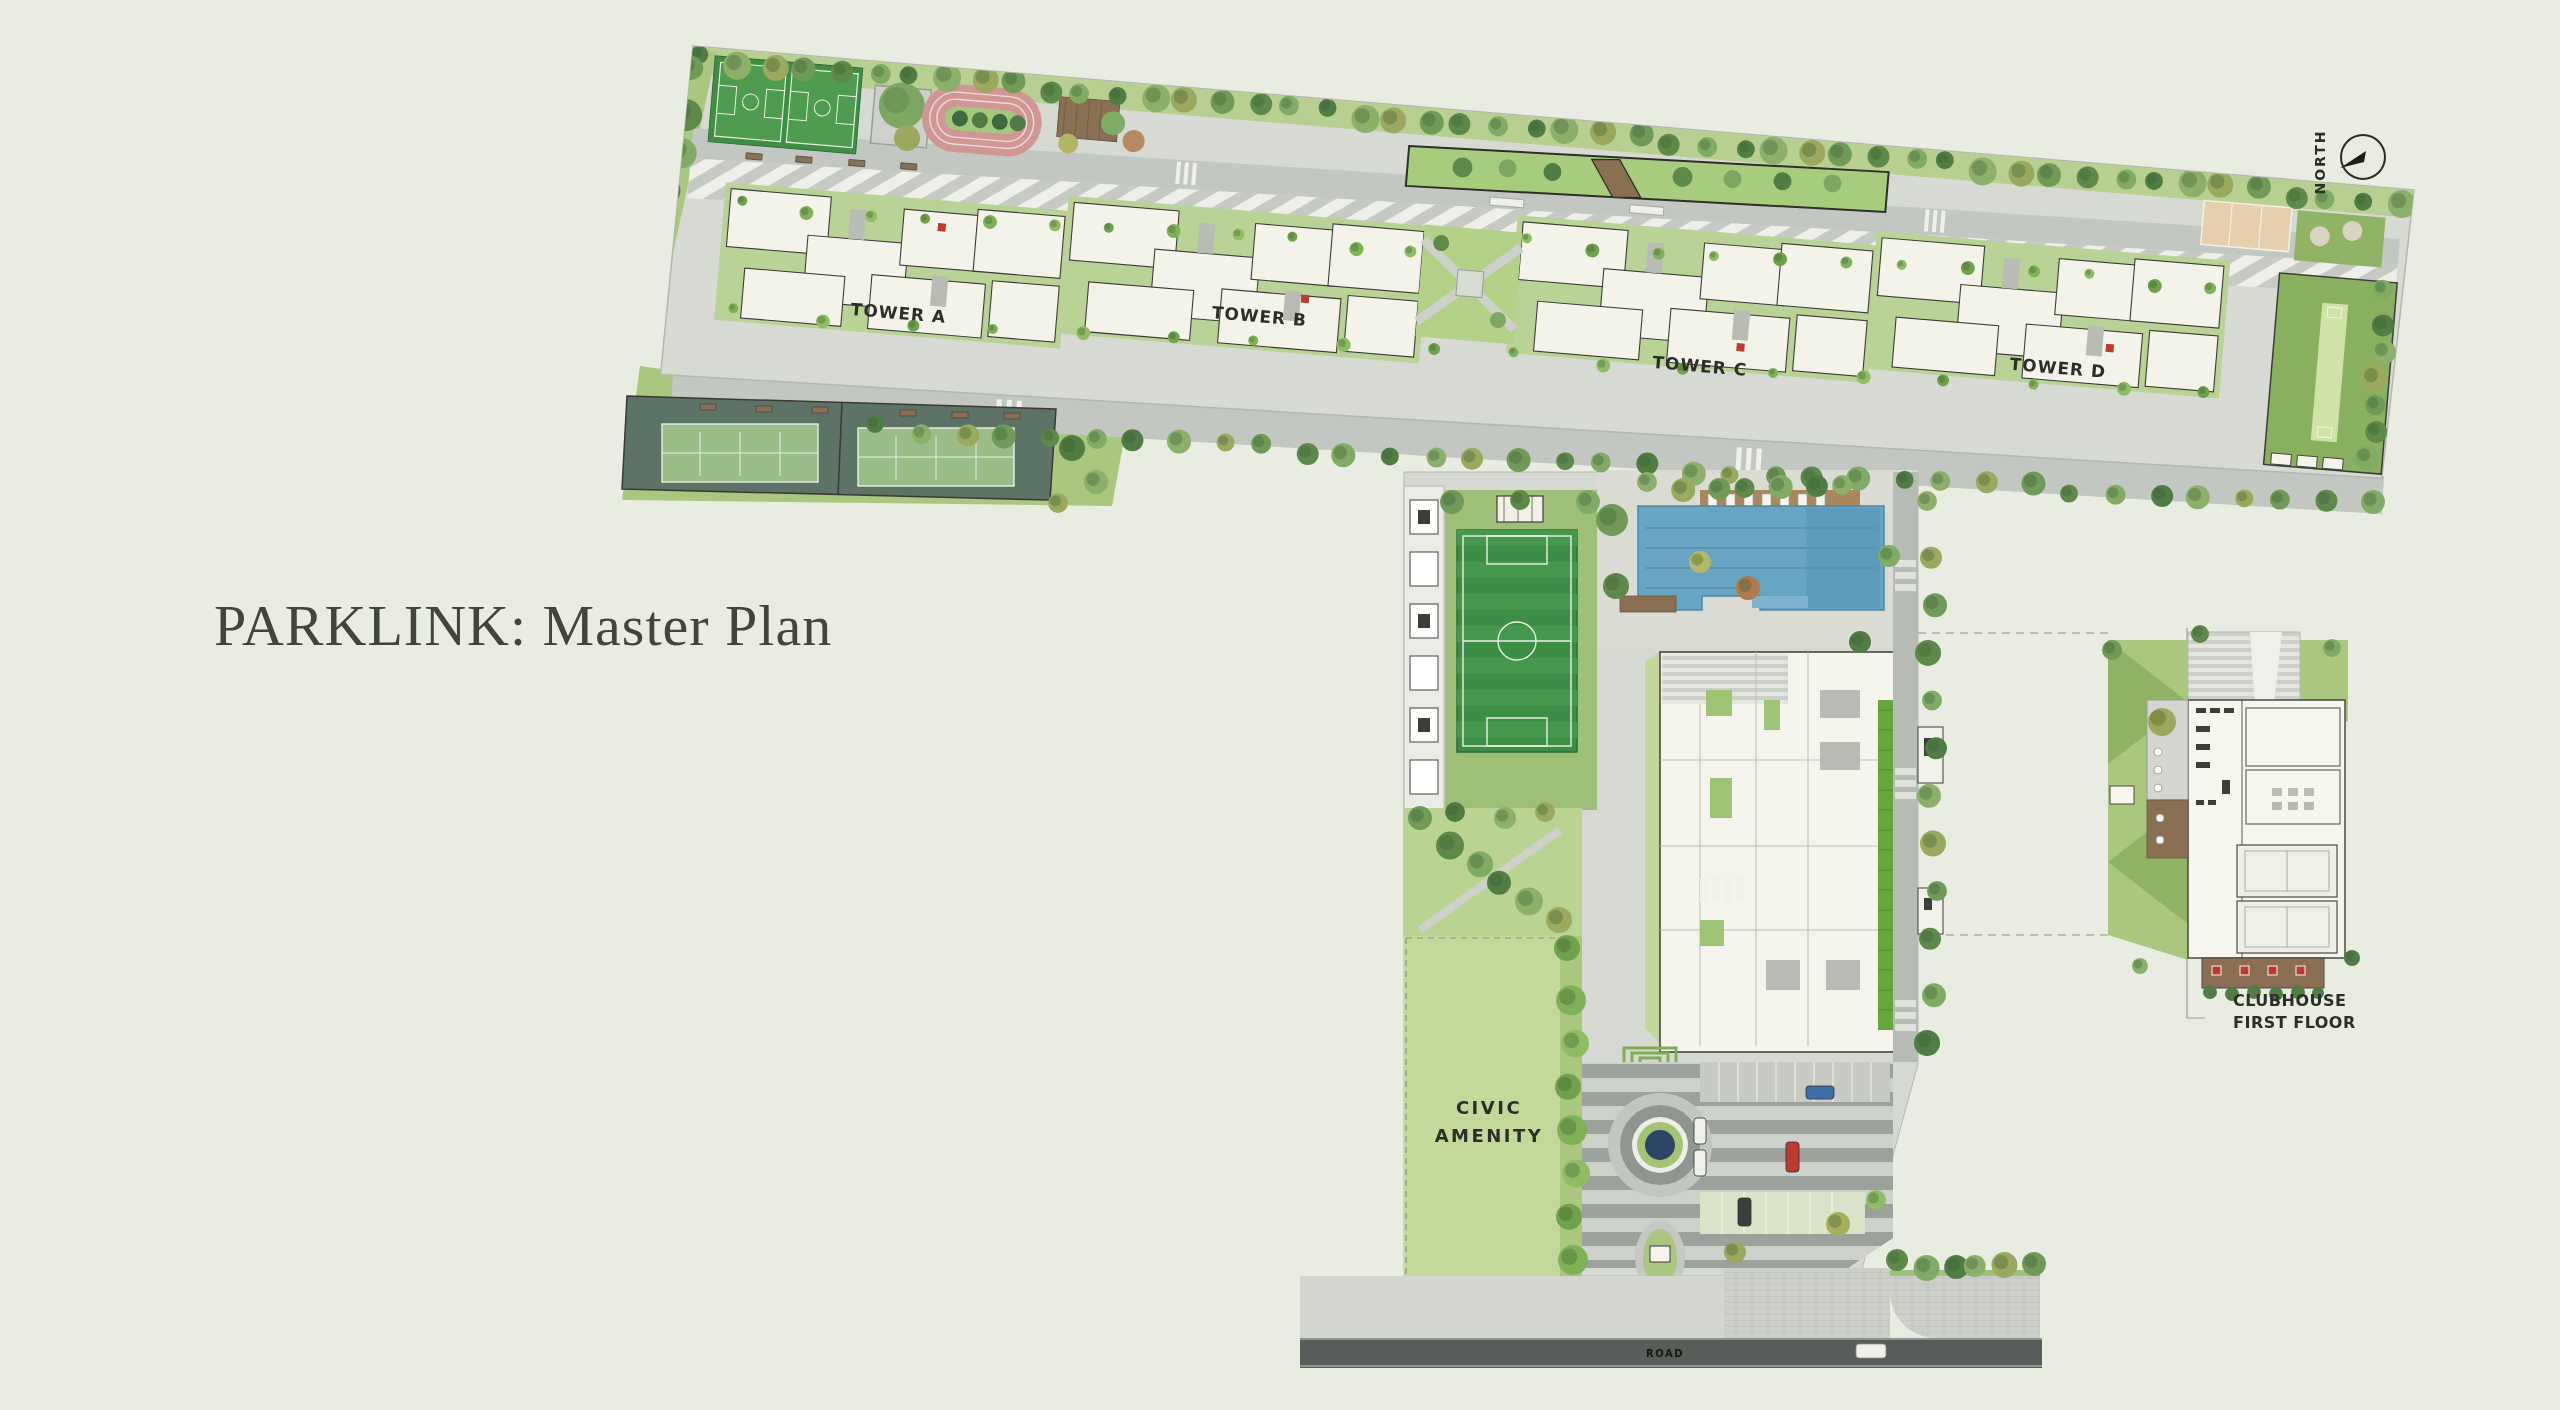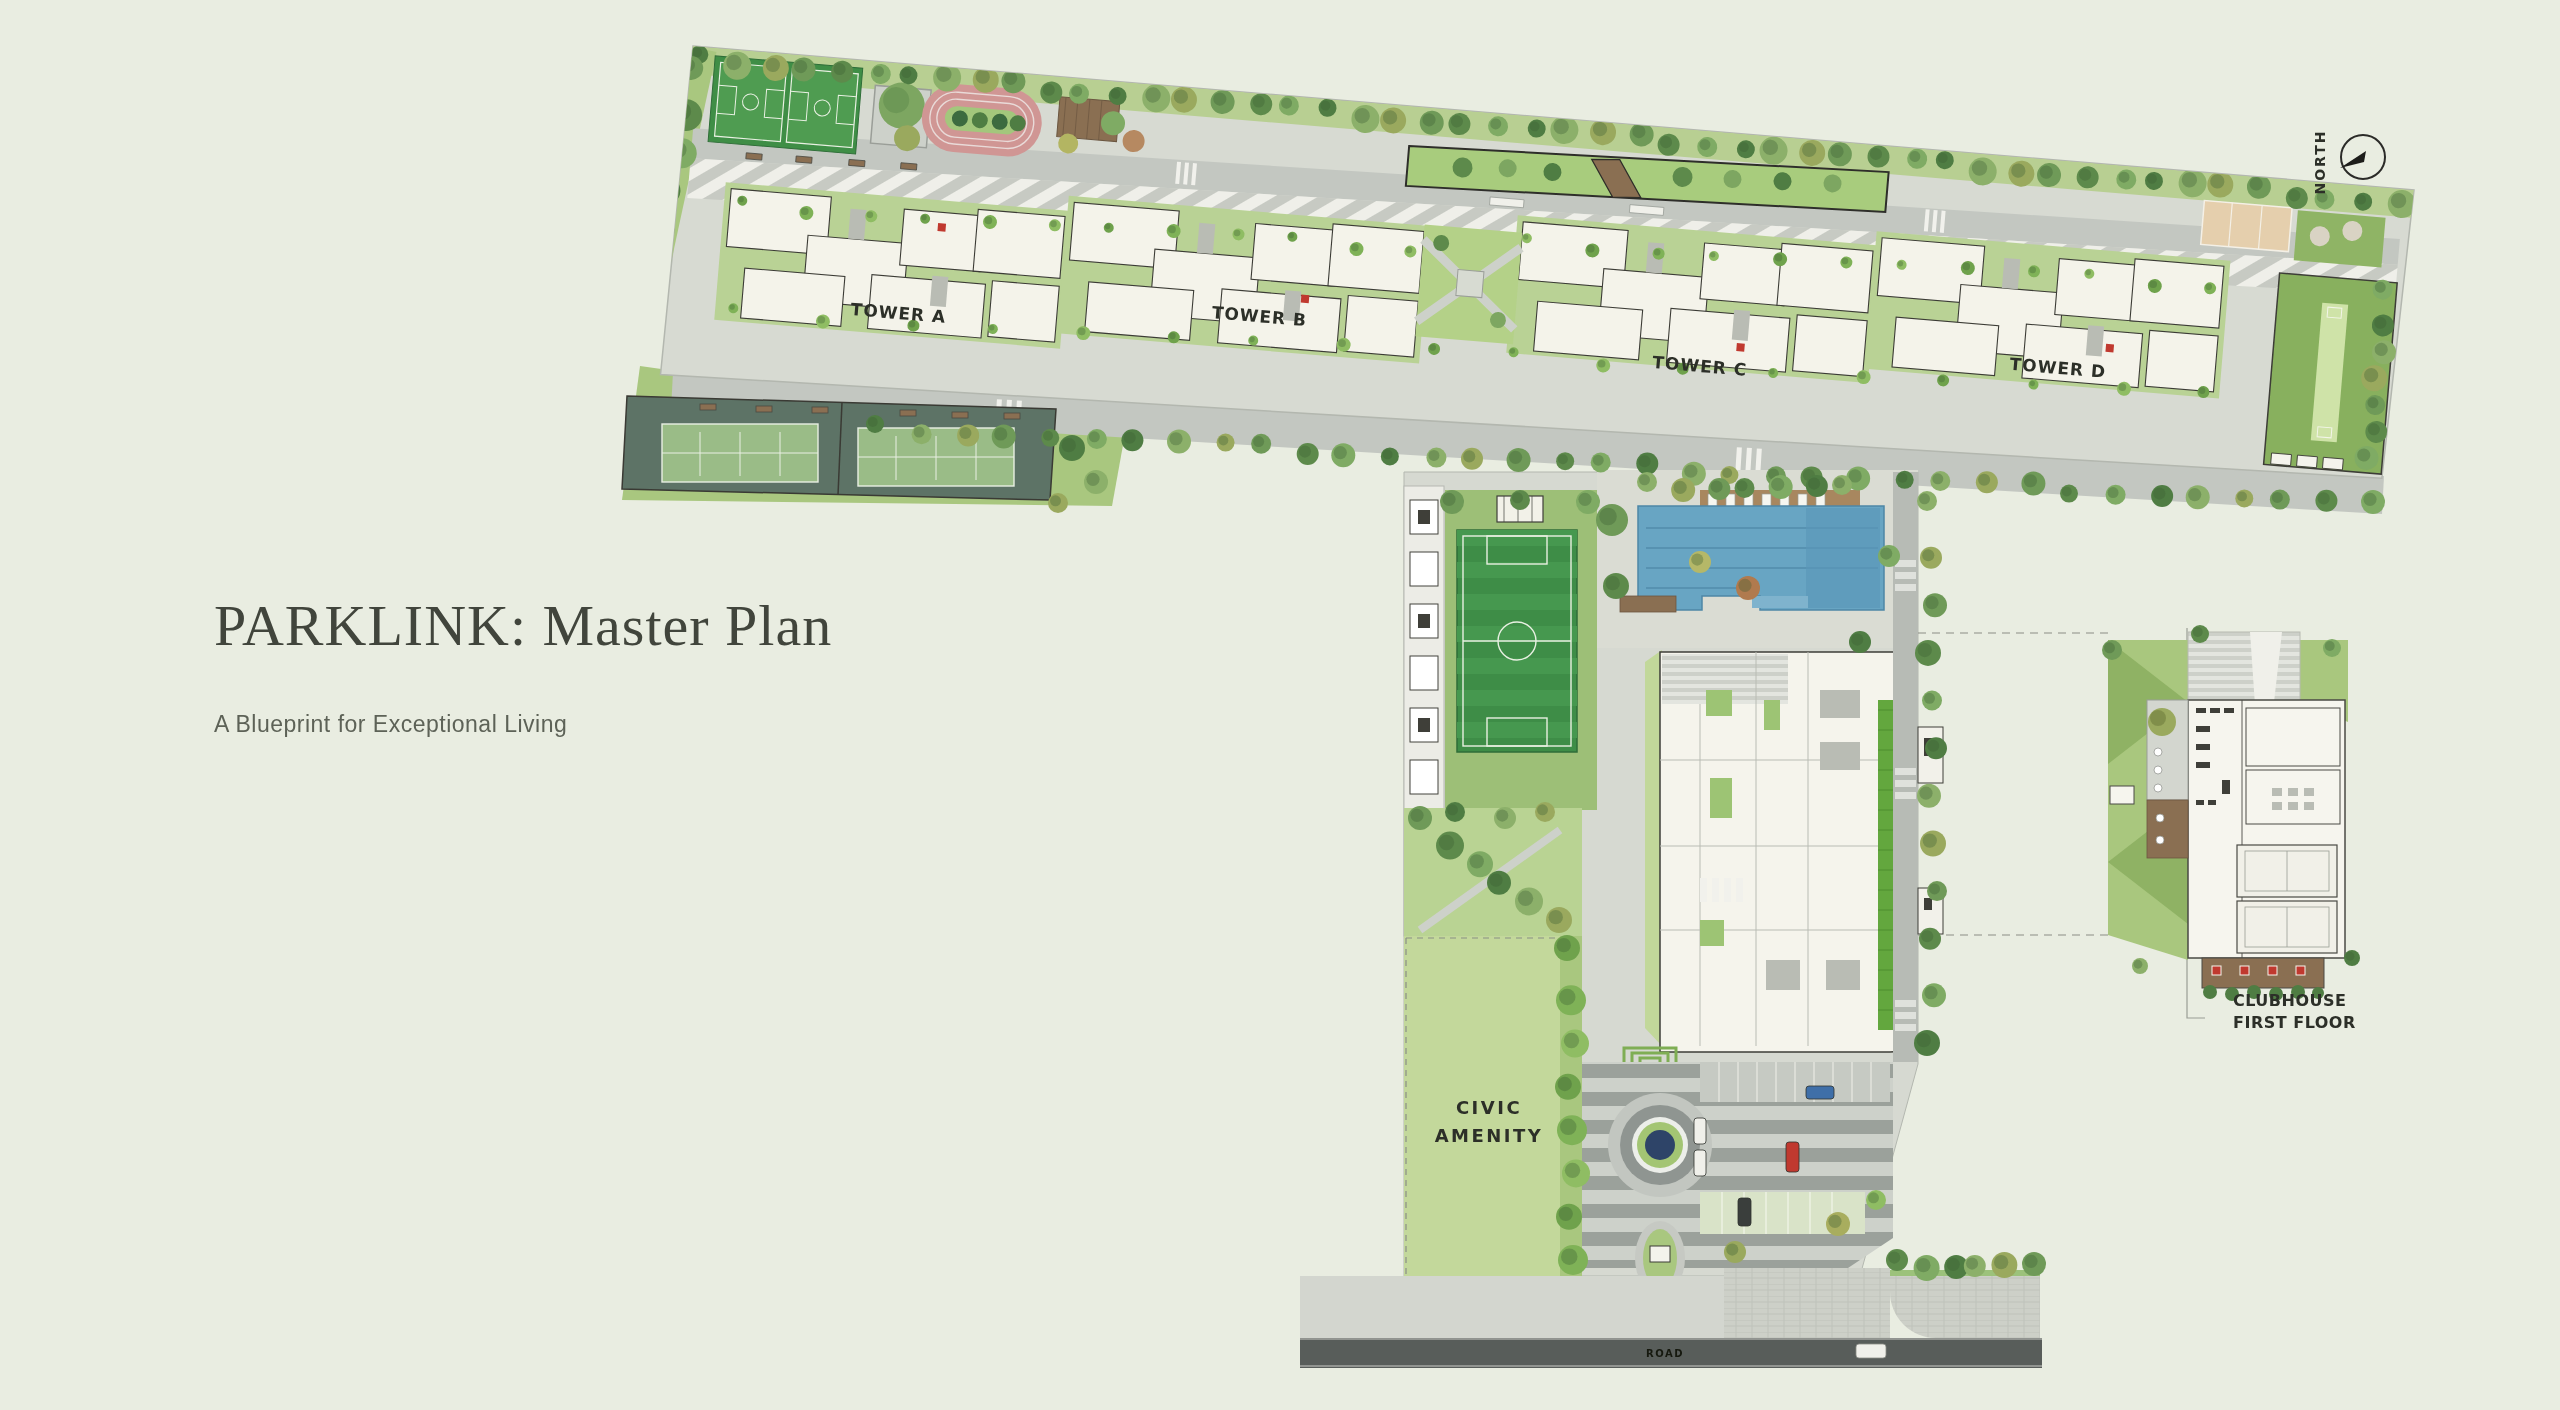--- a/index.html
+++ b/index.html
@@ -12,21 +12,20 @@
   text{font-family:"DejaVu Sans","Liberation Sans",sans-serif;}
   .plan-label{font-weight:bold;fill:#2c2f28;}
 </style>
 </head>
 <body>
 
 <div class="stage">
 
   <div class="titleblock">
     <div class="title">PARKLINK: Master Plan</div>
-    <div class="subtitle">A Blueprint for Exceptional Living</div>
   </div>
 
   <svg width="2560" height="1410" viewBox="0 0 2560 1410">
     <defs>
       <pattern id="promStripes" width="22" height="22" patternUnits="userSpaceOnUse" patternTransform="rotate(55)">
         <rect width="22" height="22" fill="#efefe9"></rect>
           <rect width="11" height="22" fill="#c7cac3"></rect>
       </pattern>
       <pattern id="zebraH" width="120" height="28" patternUnits="userSpaceOnUse">
         <rect width="120" height="28" fill="#9ba19b"></rect>

